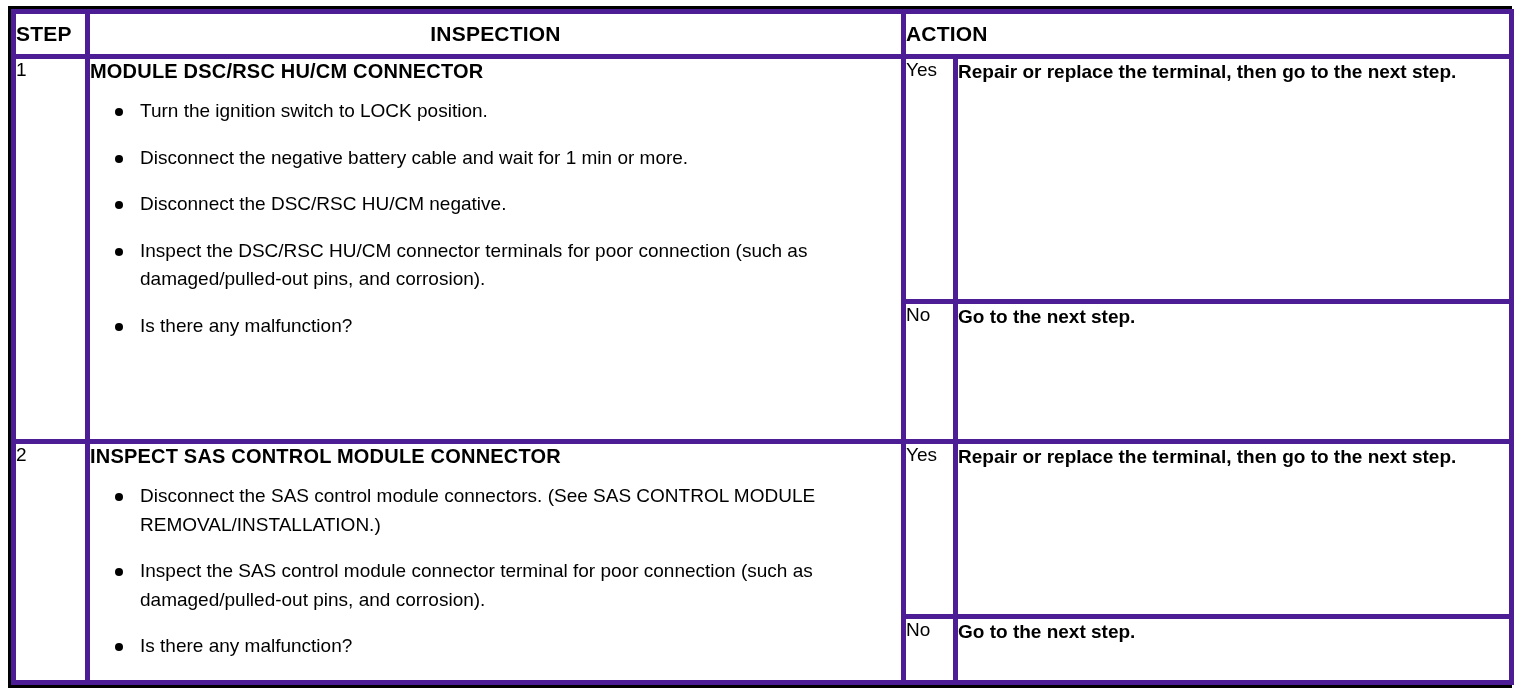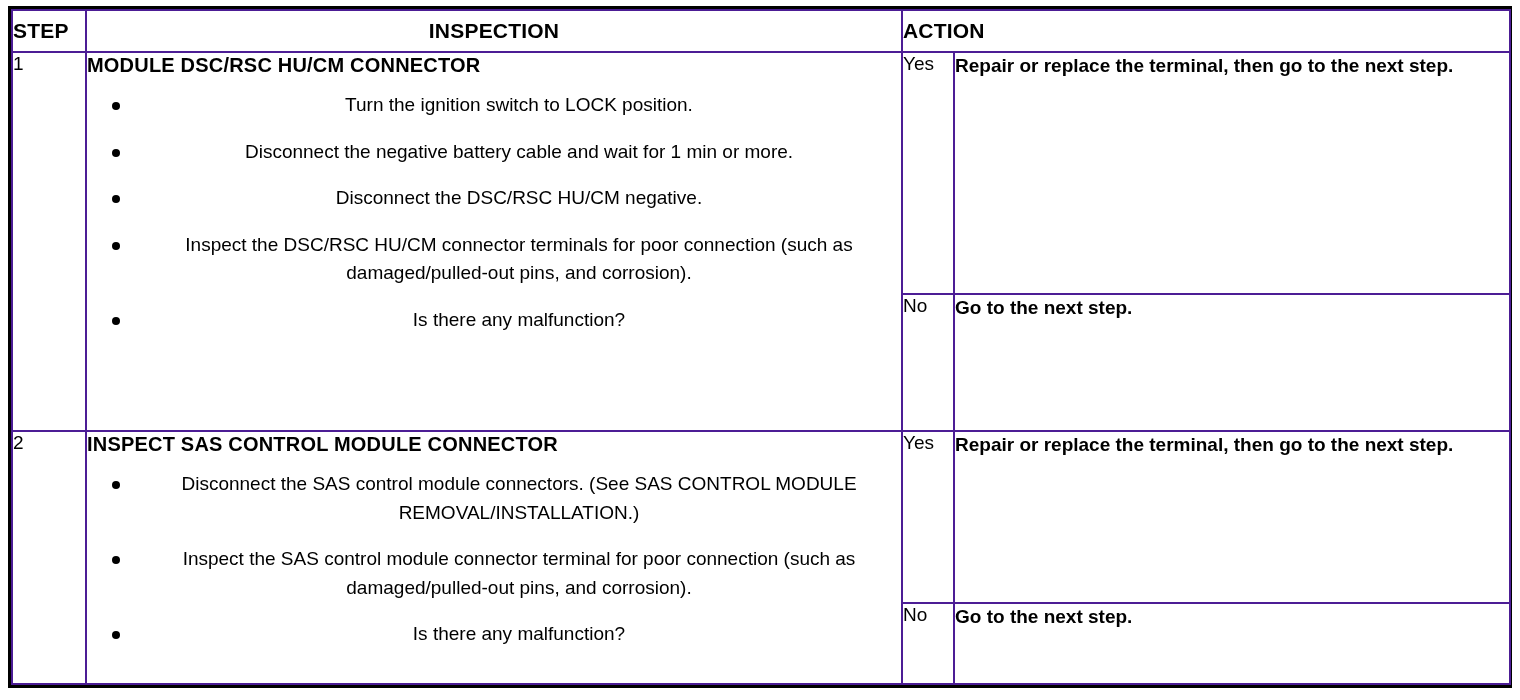--- a/index.html
+++ b/index.html
@@ -38,21 +38,21 @@
   table.dtc {
     width: 100%;
     height: 100%;
     border-collapse: collapse;
     table-layout: fixed;
     font-size: 19px;
   }
 
   table.dtc td,
   table.dtc th {
-    border: 2px solid #4c1d95;
+    border: 5px solid #4c1d95;
     vertical-align: top;
     padding: 0;
     background: #ffffff;
   }
 
   
   col.c-step      { width: 74px;  }
   col.c-inspect   { width: 816px; }
   col.c-yn        { width: 52px;  }
   col.c-action    { width: 556px; }
@@ -113,21 +113,20 @@
     list-style: none;
     margin: 0;
     padding: 0;
   }
   ul.bullets > li {
     position: relative;
     padding-left: 50px;
     margin: 18px 0 0 0;
     font-size: 19px;
     line-height: 1.5;
-    text-align: center;
   }
   ul.bullets > li:first-child {
     margin-top: 14px;
   }
   .bullet-dot {
     position: absolute;
     left: 25px;
     top: 11px;
     width: 8px;
     height: 8px;

